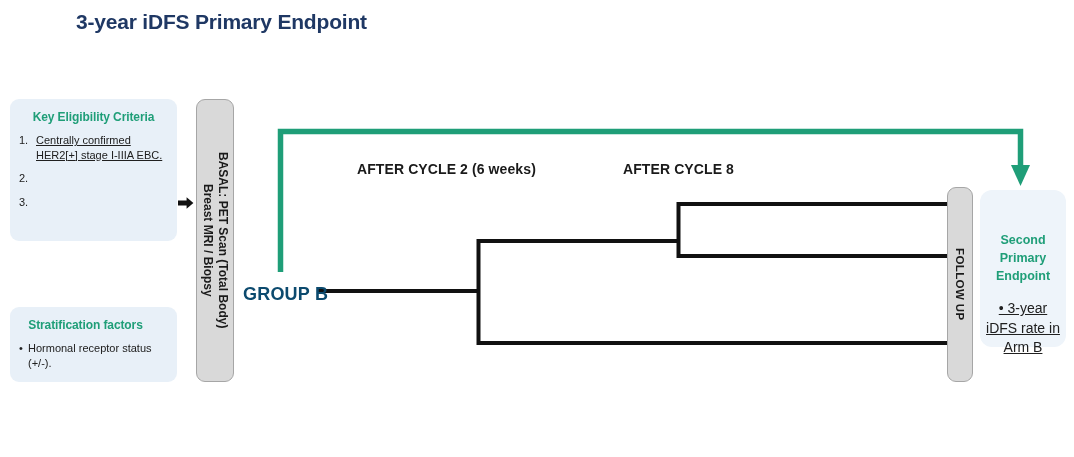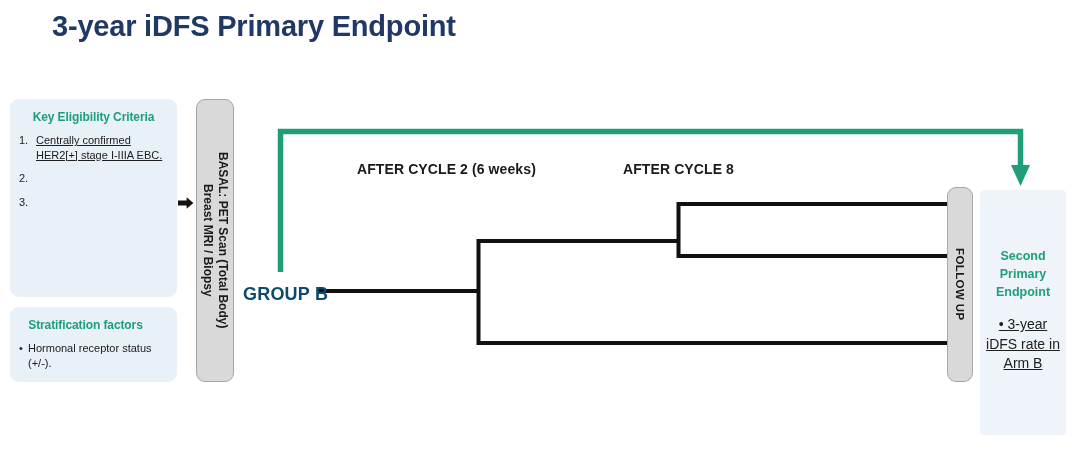--- a/index.html
+++ b/index.html
@@ -12,41 +12,41 @@
     height: 457px;
     position: relative;
     overflow: hidden;
     font-family: "Liberation Sans", sans-serif;
     -webkit-font-smoothing: antialiased;
   }
 
   
   #slide-title {
     position: absolute;
-    left: 52px;
+    left: 76px;
     top: 10px;
-    font-size: 29px;
+    font-size: 21px;
     font-weight: bold;
     color: #1f3864;
     letter-spacing: -0.2px;
     white-space: nowrap;
   }
 
   
   .info-panel {
     position: absolute;
     background: #e8f0f8;
     border-radius: 9px;
     box-sizing: border-box;
   }
   #eligibility-panel {
     left: 10px;
     top: 99px;
     width: 167px;
-    height: 198px;
+    height: 142px;
     padding: 11px 9px 0 9px;
   }
   #stratification-panel {
     left: 10px;
     top: 307px;
     width: 167px;
     height: 75px;
     padding: 11px 25px 0 9px;
   }
   .panel-heading {
@@ -167,25 +167,25 @@
     white-space: nowrap;
     letter-spacing: 0.2px;
   }
 
   
   #endpoint-panel {
     position: absolute;
     left: 980px;
     top: 190px;
     width: 86px;
-    height: 245px;
+    height: 157px;
     background: #eef4fa;
-    border-radius: 4px;
+    border-radius: 12px;
     box-sizing: border-box;
-    padding-top: 58px;
+    padding-top: 42px;
     text-align: center;
   }
   #endpoint-heading {
     color: #1f9e78;
     font-weight: bold;
     font-size: 12.5px;
     line-height: 1.42;
     white-space: pre-line;
   }
   #endpoint-body {

